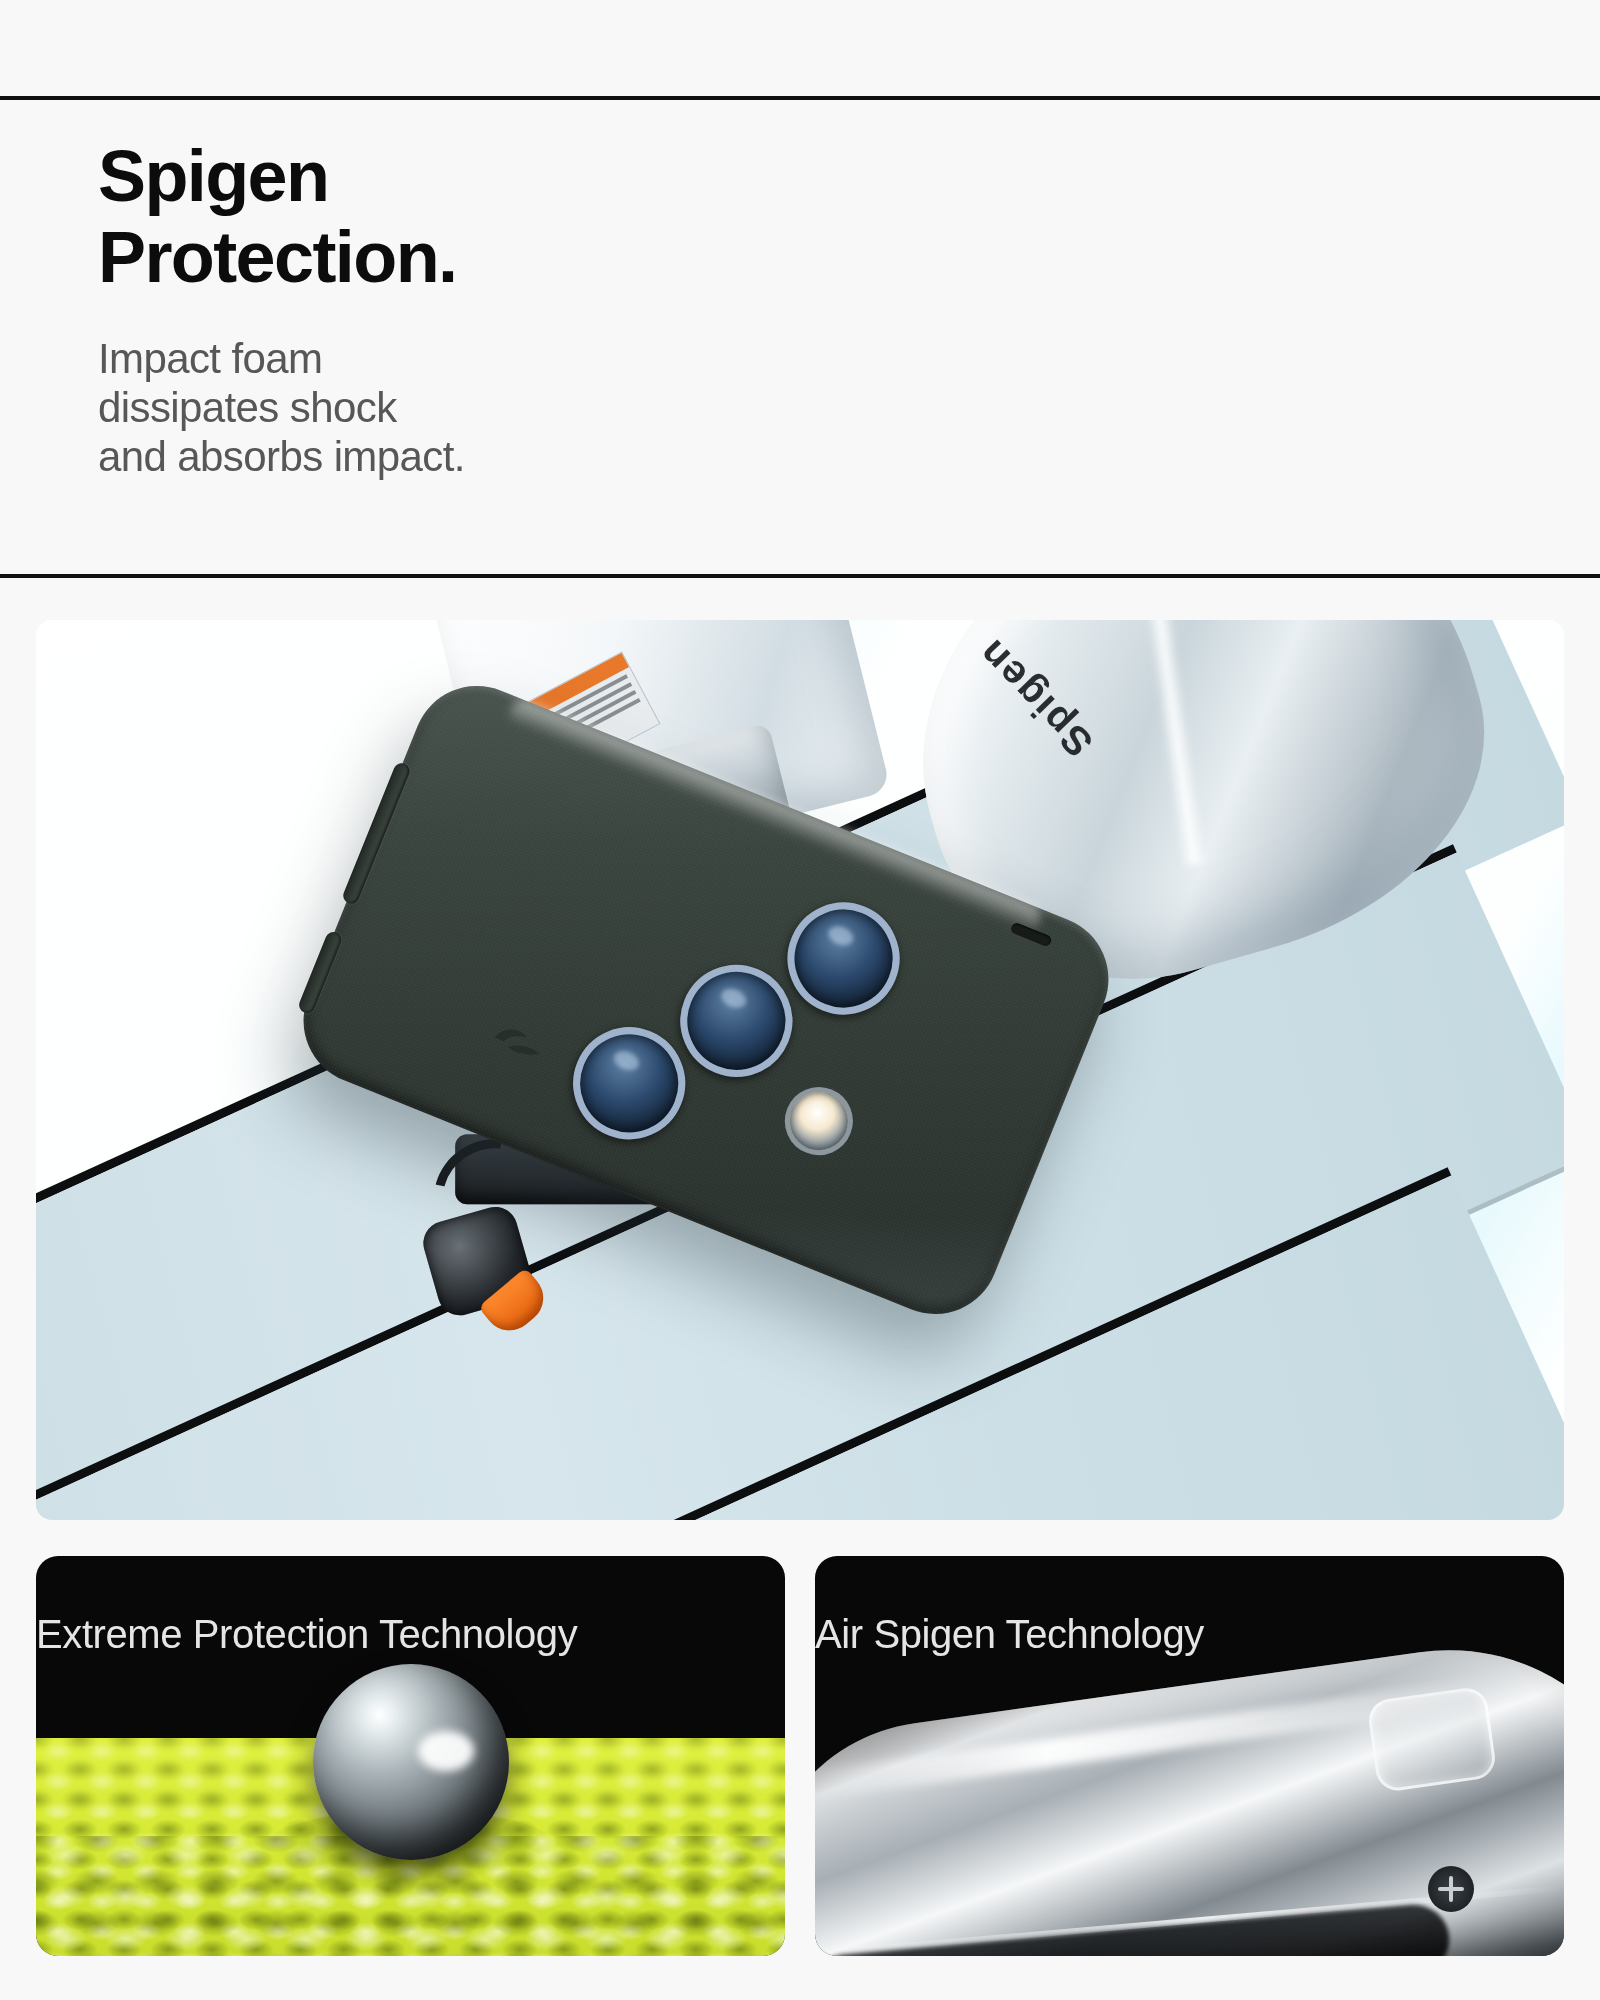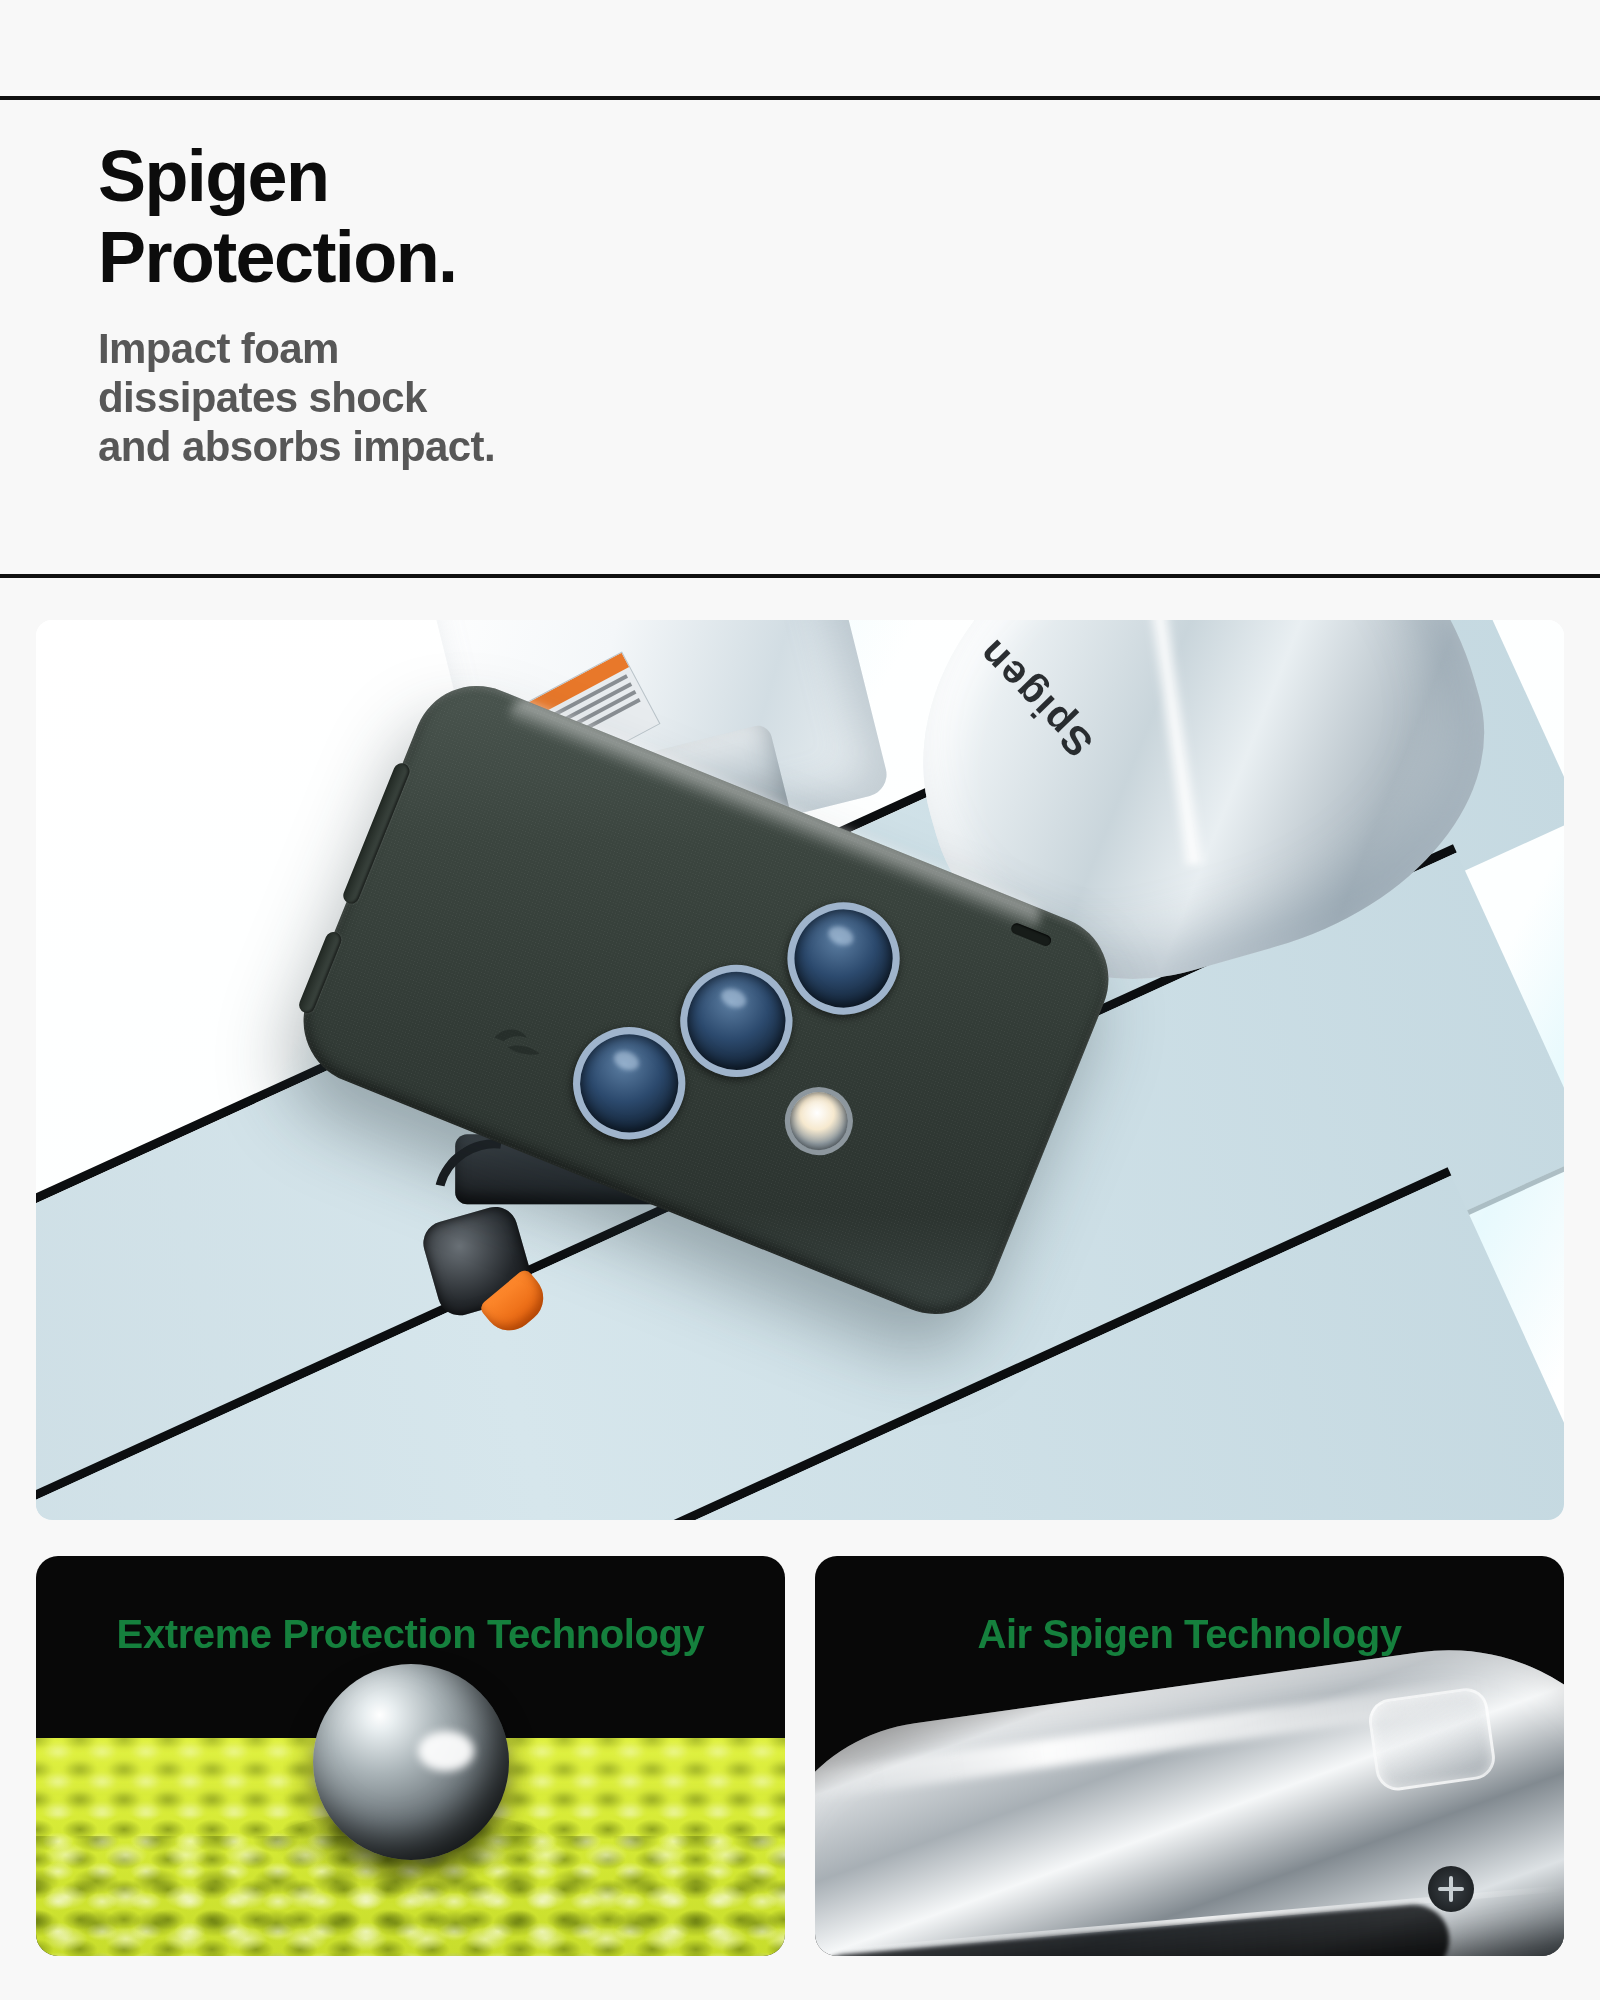--- a/index.html
+++ b/index.html
@@ -27,23 +27,23 @@
   }
   .headline {
     font-size:72px;
     font-weight:700;
     line-height:1.12;
     letter-spacing:-1.6px;
     color:#0c0c0c;
     white-space:pre-line;
   }
   .subhead {
-    margin-top:28px;
+    margin-top:38px;
     font-size:42px;
-    font-weight:700;
+    font-weight:400;
     line-height:1.16;
     letter-spacing:-0.6px;
     color:#575757;
     white-space:pre-line;
   }
 
   
   .hero {
     position:absolute; left:36px; top:620px;
     width:1528px; height:900px;
@@ -286,24 +286,23 @@
   }
   .card {
     position:relative;
     width:749px; height:400px;
     border-radius:22px;
     overflow:hidden;
     background:#080808;
   }
   .card-title {
     position:absolute; left:0; right:0; top:56px;
-    text-align:center;
-    font-size:40px; font-weight:700;
+    font-size:40px; font-weight:400;
     letter-spacing:-0.4px;
-    color:#15803d;
+    color:#e5e5e5;
     z-index:6;
   }
 
   
   .foam {
     position:absolute; left:0; right:0; bottom:0; height:218px;
     background:
       radial-gradient(ellipse 30px 16px at 50% 40%, rgba(255,255,255,.35), rgba(0,0,0,0) 70%),
       linear-gradient(180deg,#dff042 0%,#d6ea36 42%,#c8dd2c 100%);
   }

